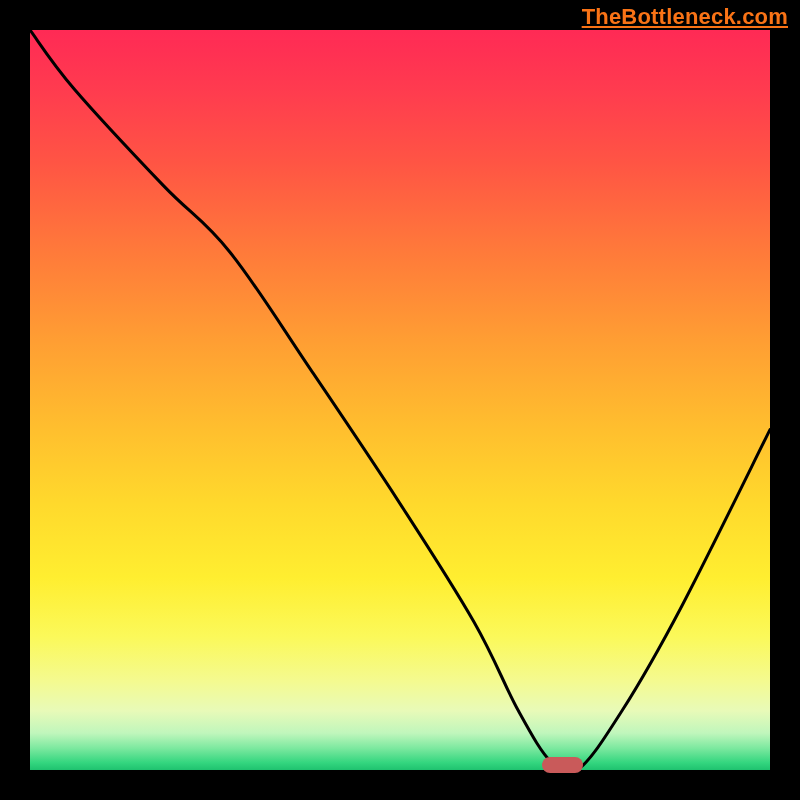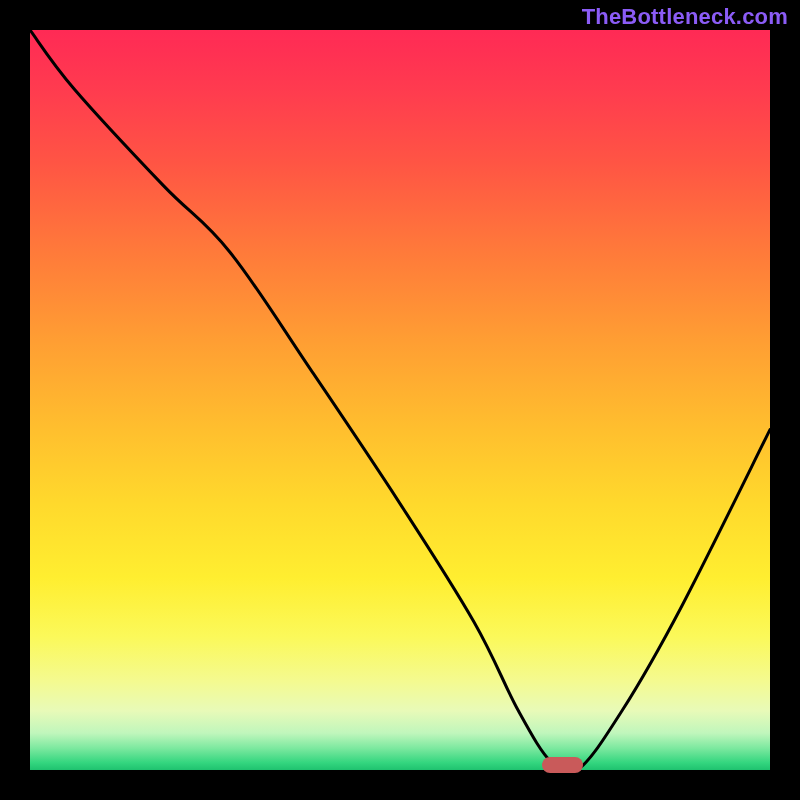--- a/index.html
+++ b/index.html
@@ -52,25 +52,26 @@
     left: 0;
     top: 0;
     width: 740px;
     height: 740px;
     pointer-events: none;
   }
   .watermark {
     position: absolute;
     top: 4px;
     right: 12px;
-    color: #8b5cf6;
+    color: #f97316;
     font-size: 22px;
     font-weight: 600;
     letter-spacing: 0.2px;
     user-select: none;
+    text-decoration: underline;
   }
 </style>
 </head>
 <body>
 
 <div class="frame">
   <div class="watermark">TheBottleneck.com</div>
 
   <div class="plot">
     <svg class="curve" viewBox="0 0 740 740" preserveAspectRatio="none">

